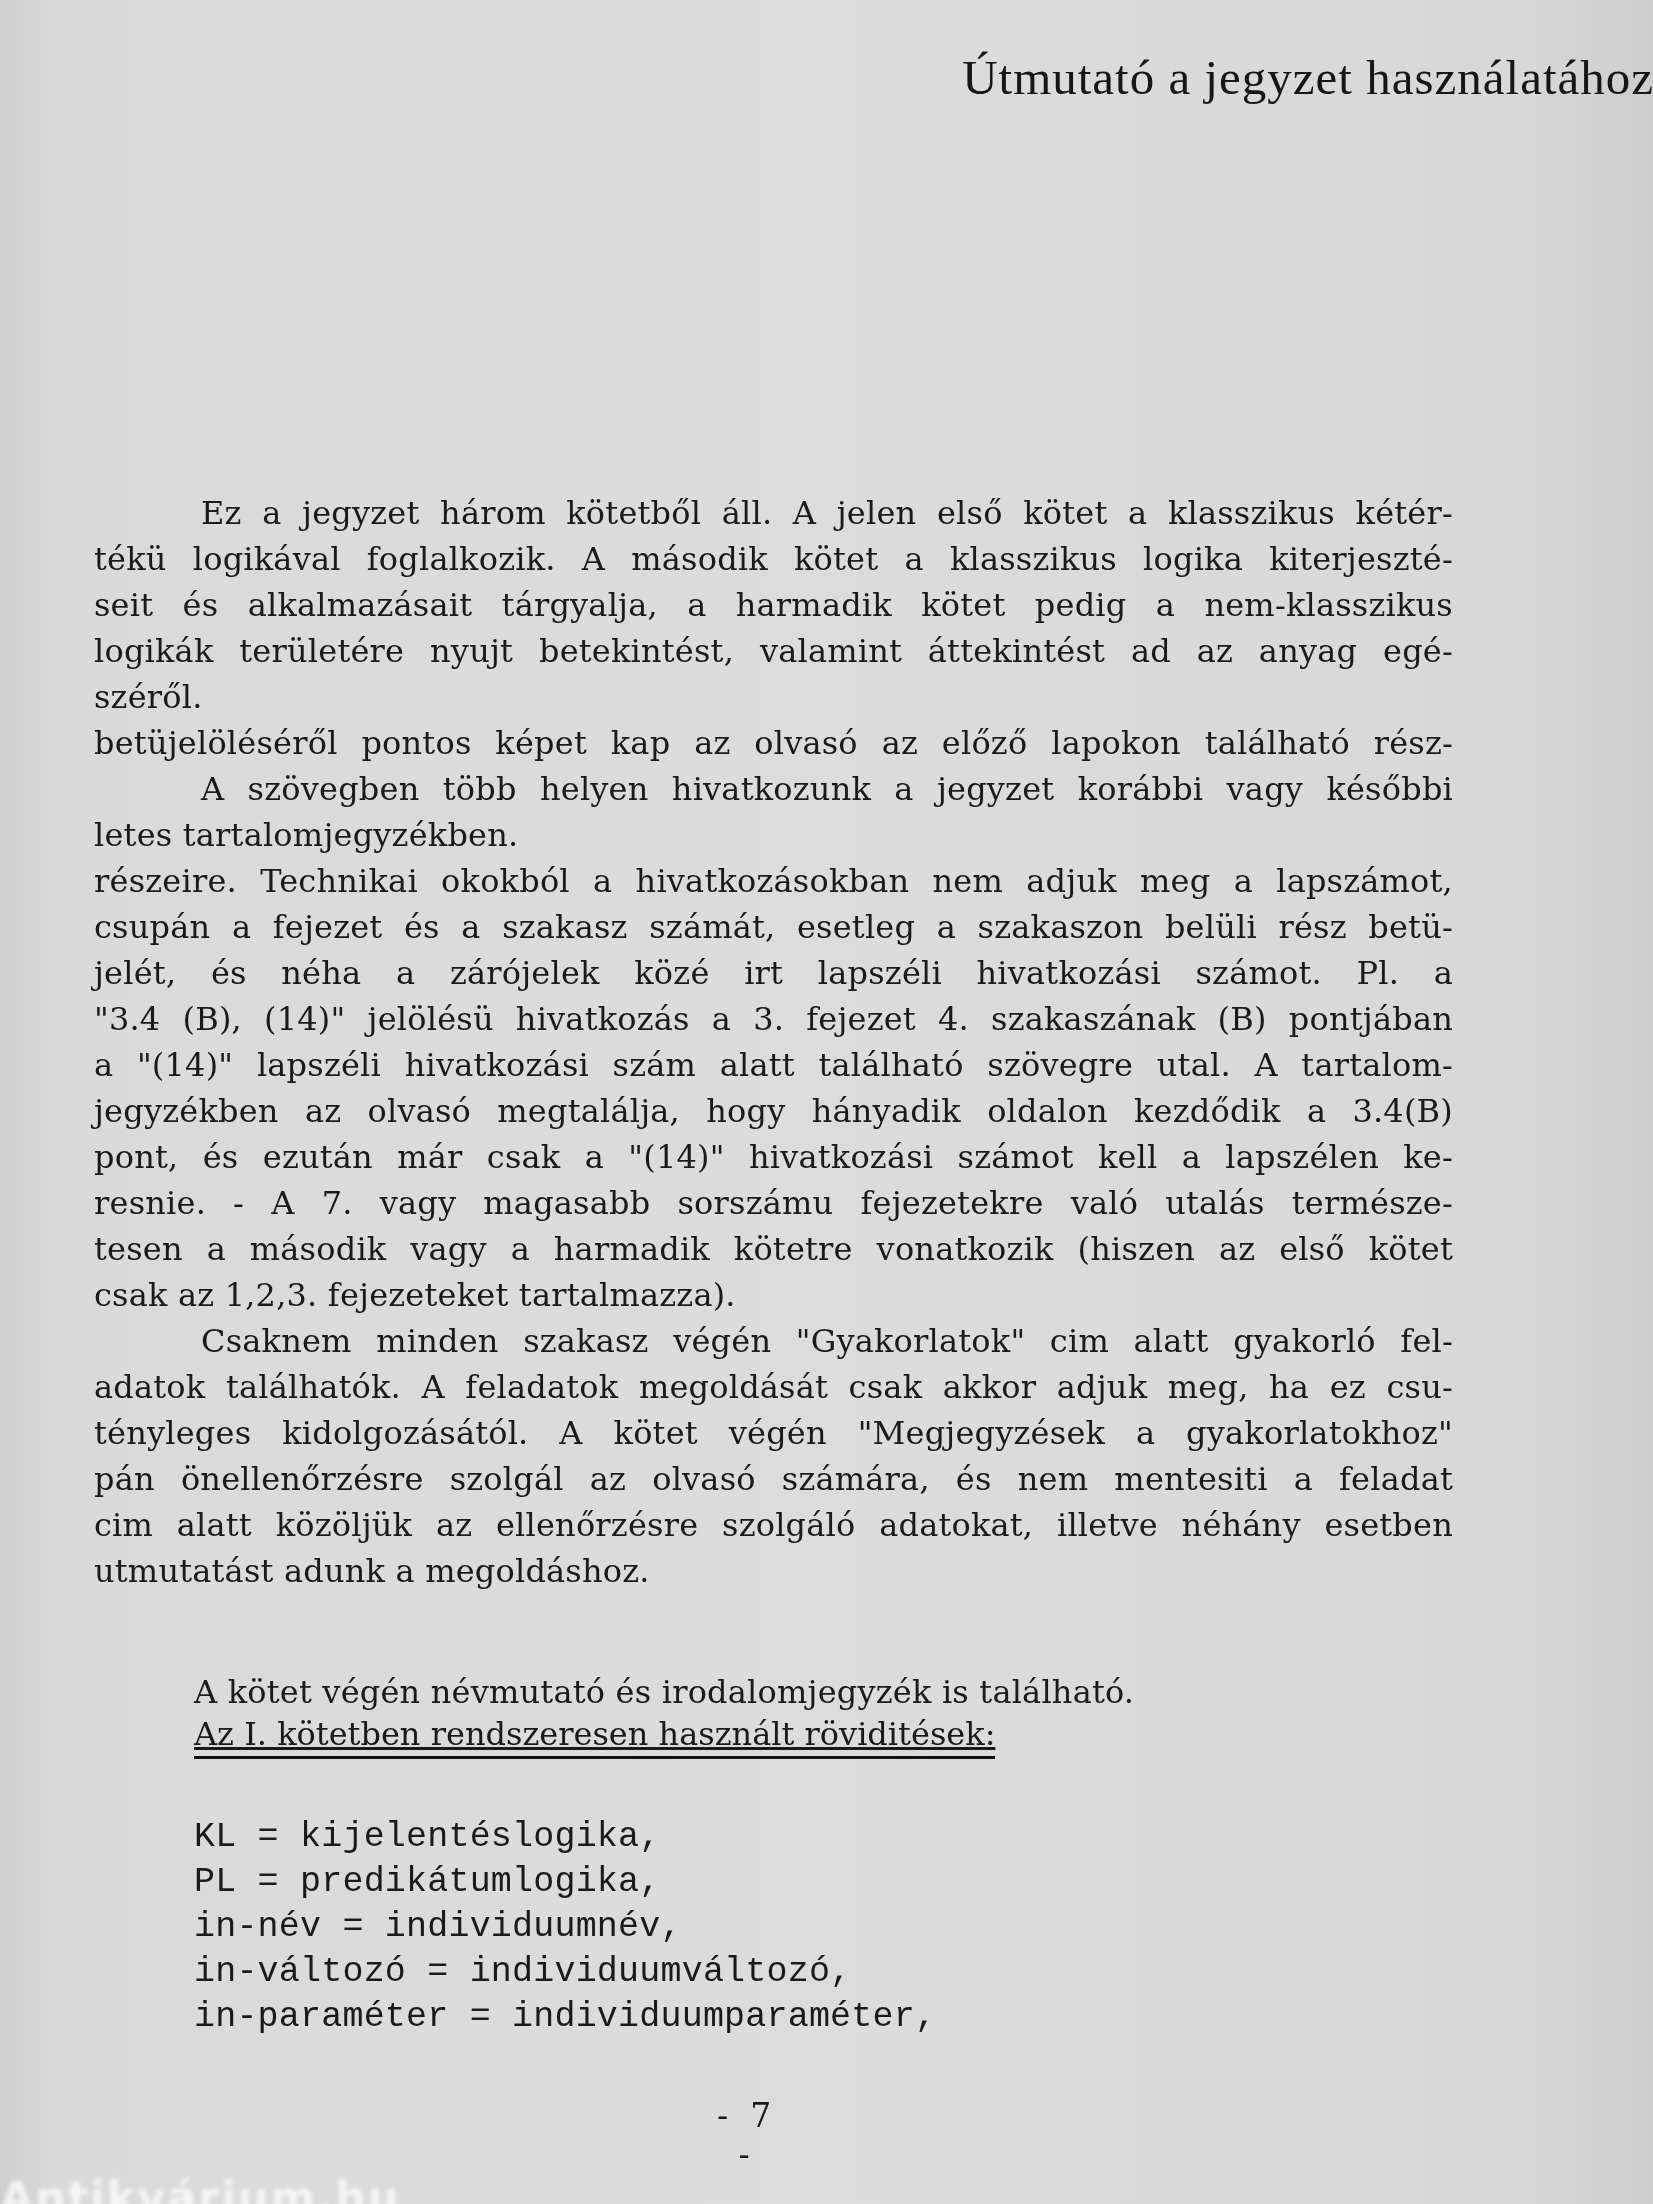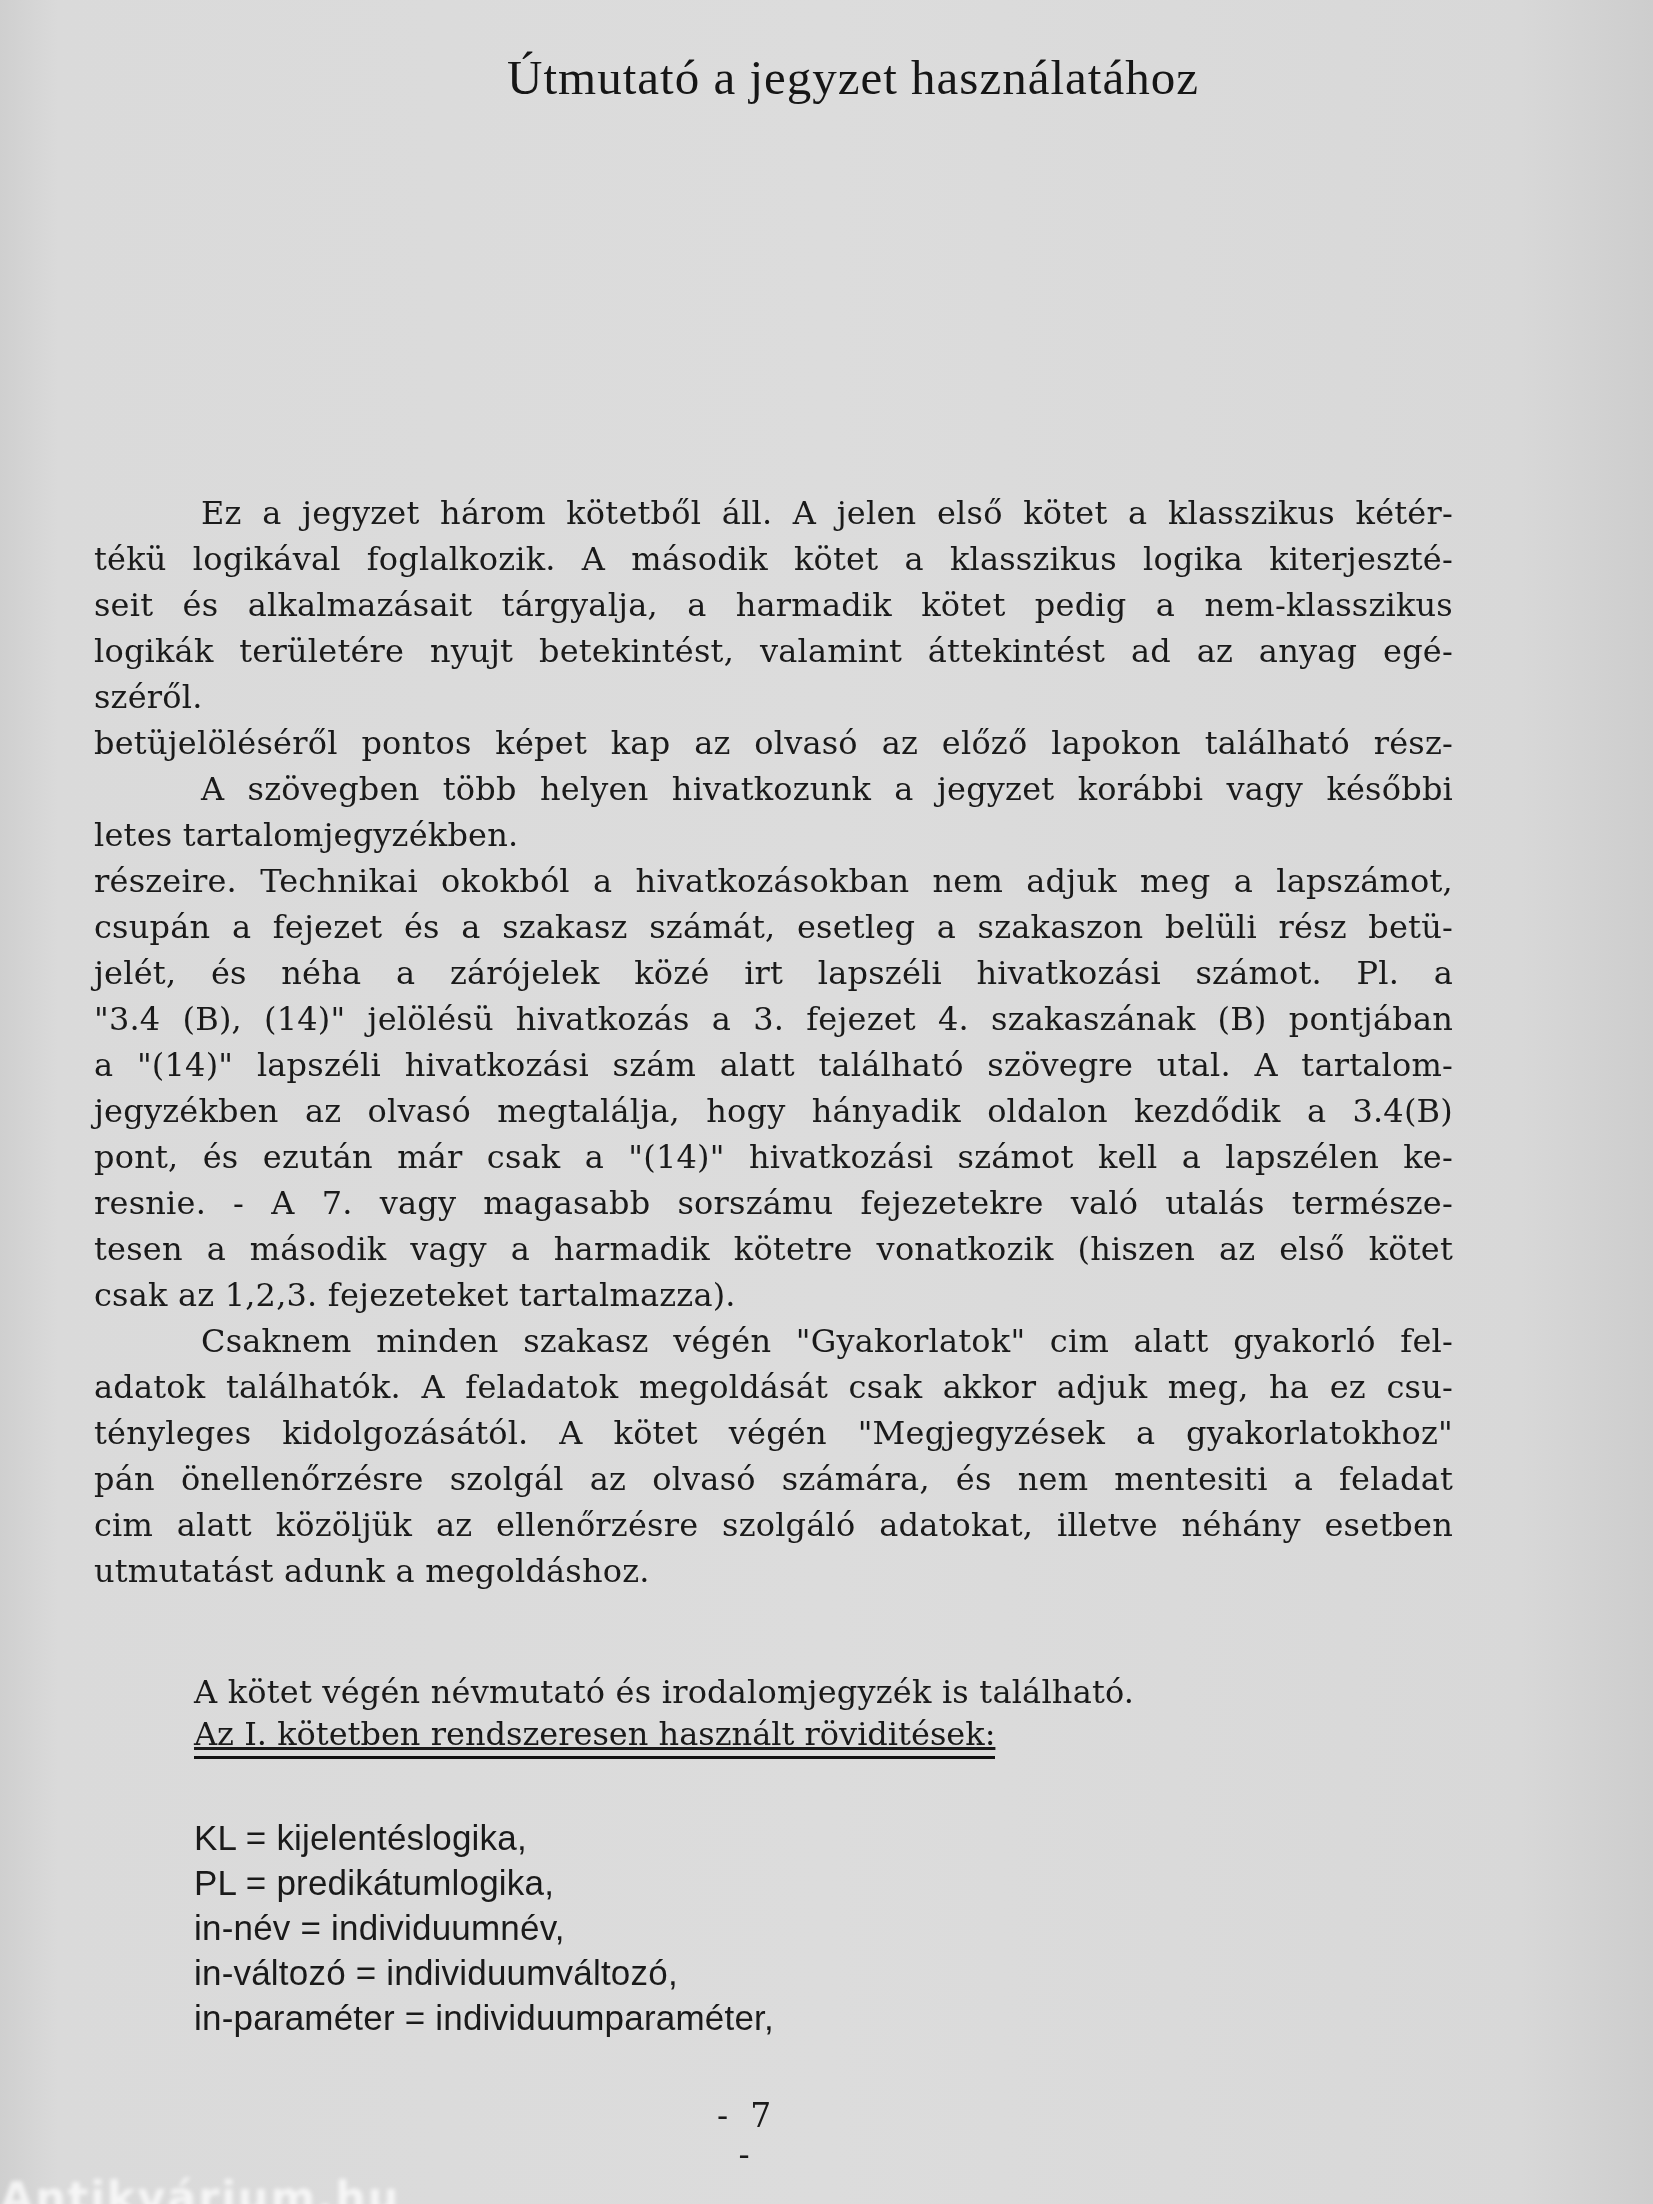--- a/index.html
+++ b/index.html
@@ -11,21 +11,21 @@
     background: #d9d9d9;
     background-image:
       linear-gradient(to right, #cfcfcf 0px, #dadada 58px, #dcdcdc 50%, #d8d8d8 92%, #cdcdcd 100%);
     color: #1a1a1a;
     font-family: "DejaVu Serif", "Liberation Serif", serif;
   }
   .page-title {
     position: absolute;
     left: 0; right: 0;
     top: 49px;
-    text-align: center;
+    text-align: right;
     padding-left: 52px;
     font-family: "Liberation Serif", "DejaVu Serif", serif;
     font-size: 49px;
     letter-spacing: 1px;
     color: #161616;
     margin: 0;
     font-weight: normal;
   }
   .body-text {
     position: absolute;
@@ -56,21 +56,21 @@
     display: inline-block;
     border-bottom: 3.9px solid #111;
     padding-bottom: 1.9px;
     line-height: 39px;
     font-size: 32px;
     text-decoration: underline;
   }
   .abbr-list {
     margin-top: 56px;
   }
-  .abbr-list .line { height: 45px; line-height: 45px; font-family: Liberation Sans, sans-serif; font-size: 35px; }
+  .abbr-list .line { height: 45px; line-height: 45px; font-family: Liberation Mono, monospace; font-size: 35px; }
   .page-number {
     position: absolute;
     left: 708px;
     width: 78px;
     top: 2096px;
     text-align: center;
     font-size: 33px;
     letter-spacing: 5.8px;
   }
   .watermark {

